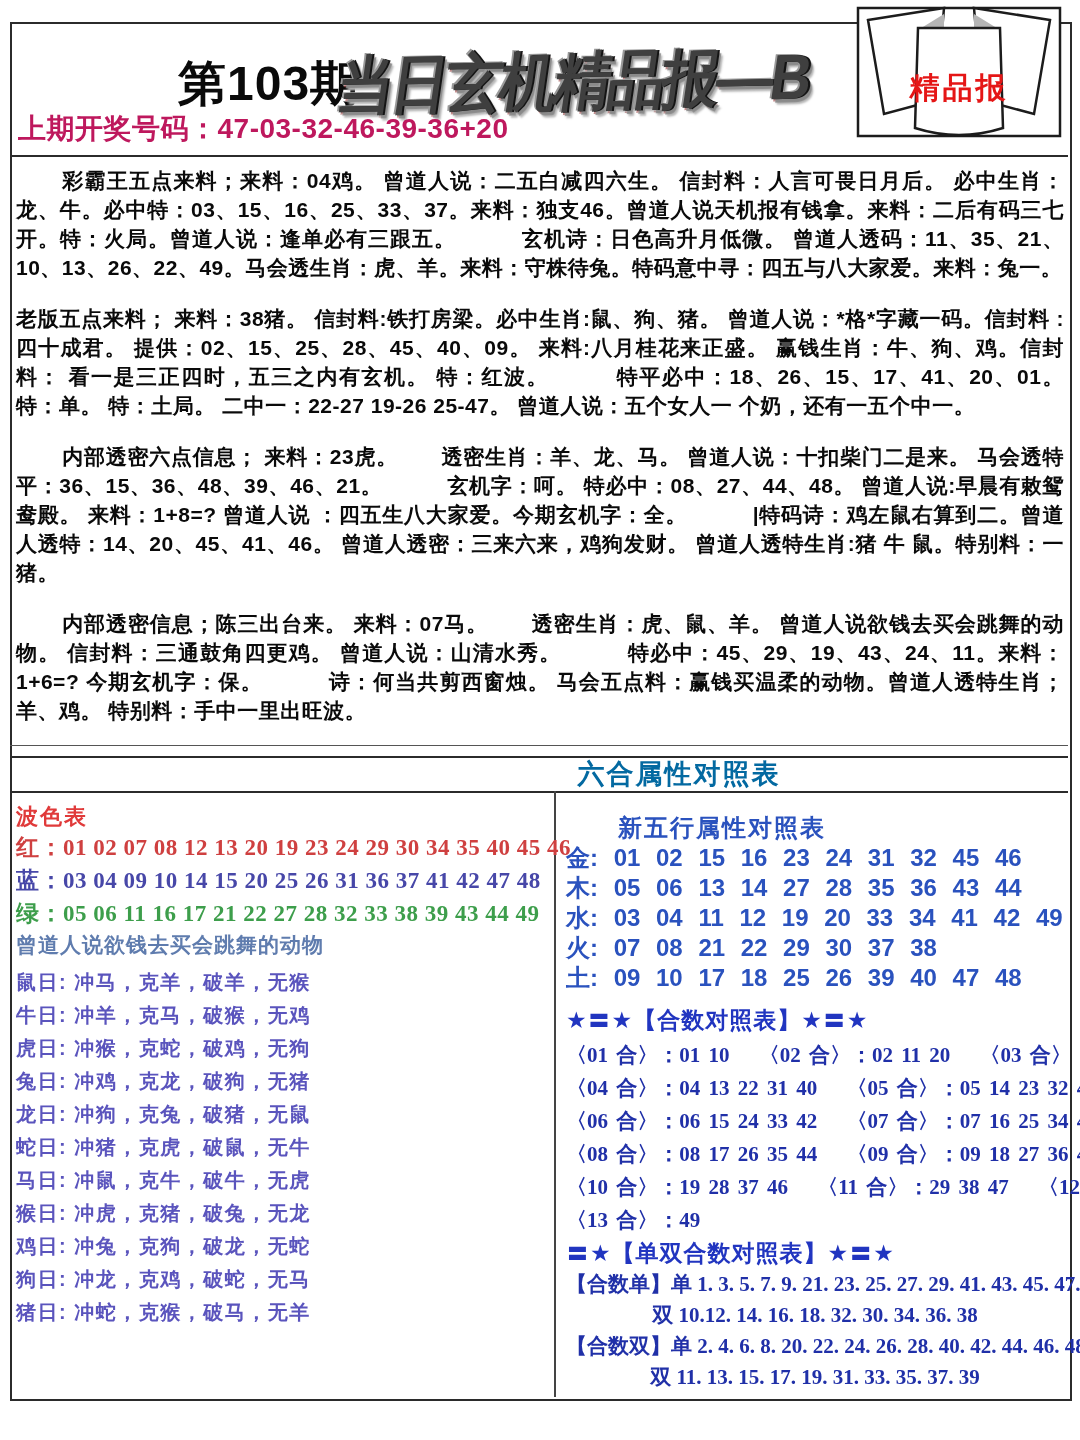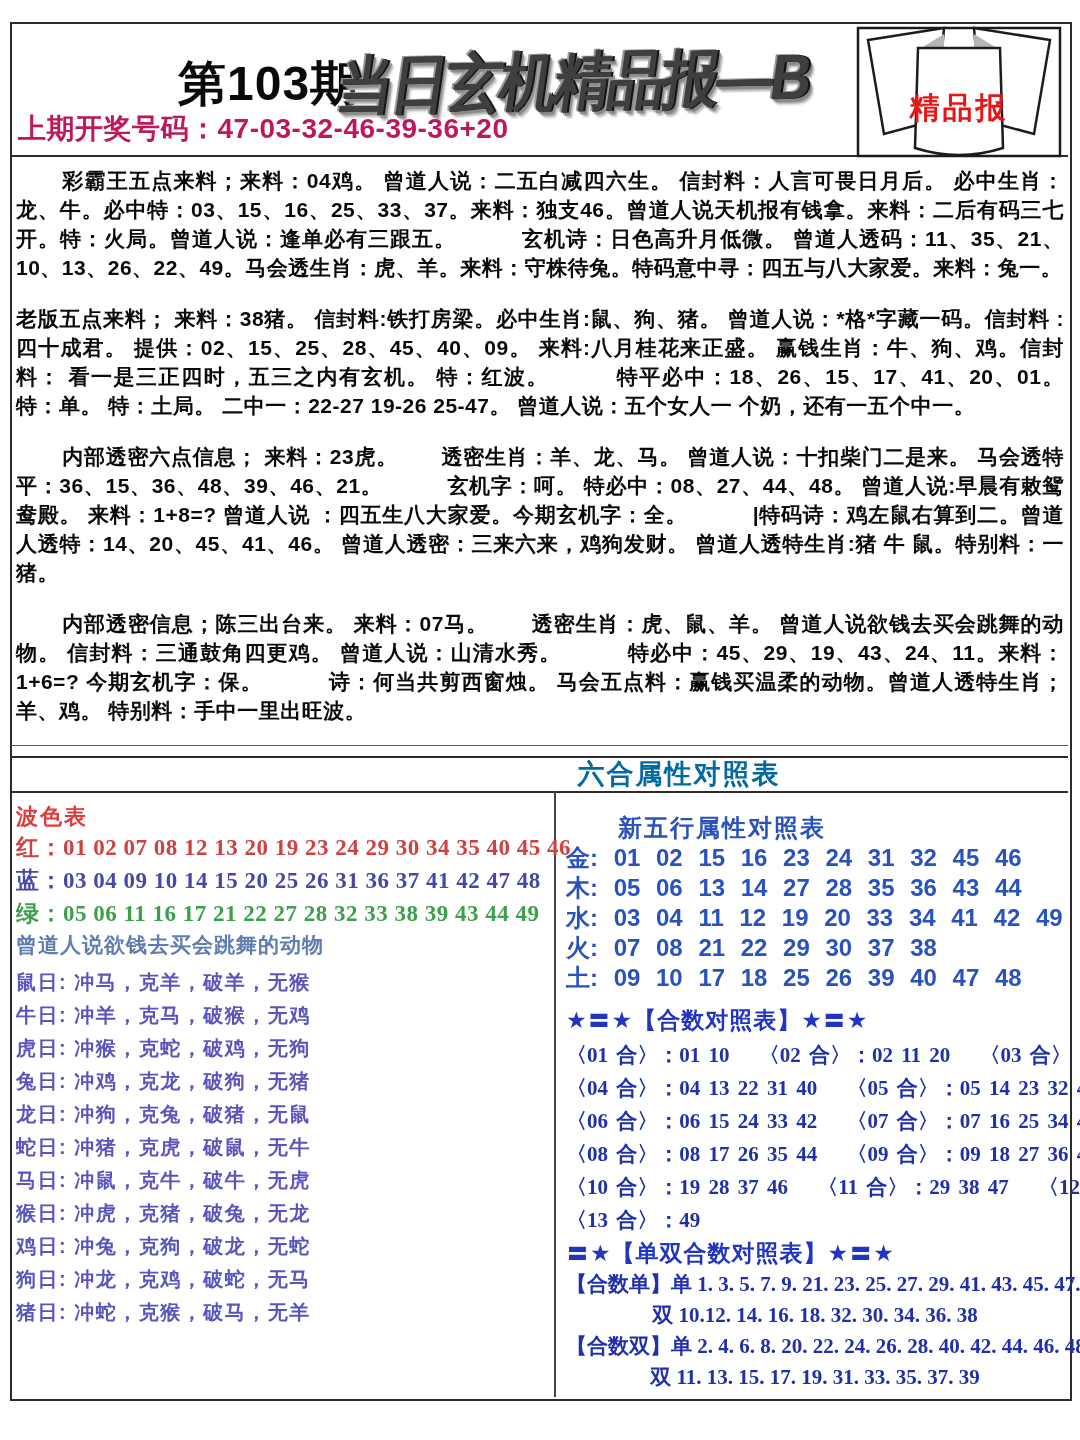--- a/index.html
+++ b/index.html
@@ -16,21 +16,21 @@
   .vdivider{left:554px;top:791px;width:2px;height:606px;background:#444;}
   
   .issue{left:178px;top:52px;font-size:48px;font-weight:bold;letter-spacing:1px;}
   .logo{left:338px;top:26px;width:540px;height:112px;display:flex;align-items:center;}
   .logo span{
     font-size:57px;font-weight:bold;letter-spacing:-3px;white-space:nowrap;
     color:#3f3f3f;
     transform:skewX(-9deg) scaleY(1.12) rotate(-1deg);
     text-shadow:2px 0 0 #141414,-2px -1px 0 #9a9a9a,4px 3px 1px #8a8a8a,6px 5px 2px #b9b9b9,2px 2px 0 rgba(150,50,50,.55);
   }
-  .ribbon-box{left:856px;top:20px;width:206px;height:138px;}
+  .ribbon-box{left:856px;top:0;width:206px;height:138px;}
   .last-draw{left:18px;top:110px;font-size:28px;font-weight:bold;color:#be185d;letter-spacing:0.5px;}
   
   .paras{left:16px;top:160px;width:1048px;padding-top:6px;}
   .paras p{
     margin:0 0 22px 0;font-size:21px;line-height:29px;font-weight:bold;
     text-align:justify;letter-spacing:0.5px;
   }
   .paras p.indent{text-indent:2.2em;}
   
   .section-title{

